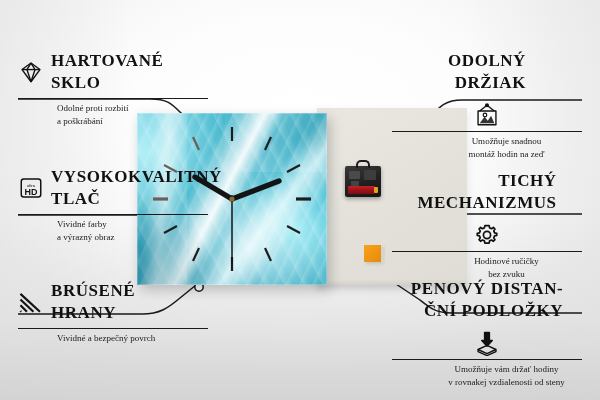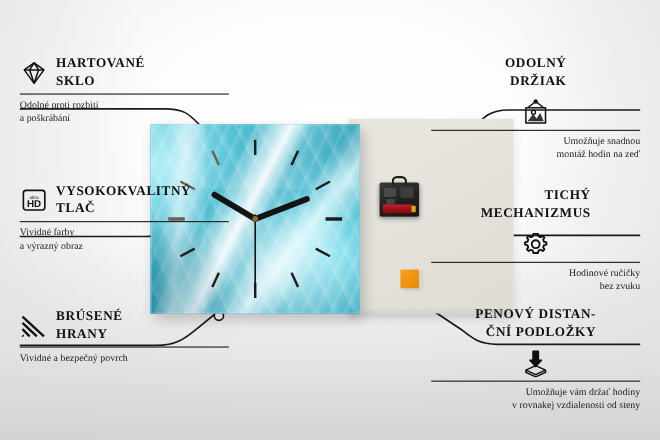--- a/index.html
+++ b/index.html
@@ -163,37 +163,38 @@
   
   .feature { position: absolute; width: 190px; }
   .feature .head {
     display: flex; align-items: center; gap: 7px;
   }
   .feature.left .head { justify-content: flex-start; }
   .feature.right .head { justify-content: flex-end; flex-direction: column; }
   .feature .title {
     font-family: "Liberation Serif", serif;
     font-weight: bold;
-    font-size: 12px;
+    font-size: 17px;
     letter-spacing: .55px;
     line-height: 1.32;
     color: #111;
     text-transform: uppercase;
   }
   .feature.right .title { text-align: right; }
   .feature .rule {
     height: 1px; background: #1a1a1a; margin: 3px 0 3px; width: 100%;
   }
   .feature .desc {
     font-family: "Liberation Serif", serif;
     font-size: 9px;
     line-height: 1.42;
     color: #1b1b1b;
-  }
-  .feature.right .desc { text-align: right; }
+    margin-left: 39px;
+  }
+  .feature.right .desc { text-align: center; }
   .icon { flex: 0 0 auto; width: 26px; height: 26px; display:block; }
 
   
   #f-glass   { left: 18px;  top: 50px;  }
   #f-print   { left: 18px;  top: 166px; }
   #f-edges   { left: 18px;  top: 280px; }
   #f-holder  { left: 392px; top: 50px;  }
   #f-mech    { left: 392px; top: 170px; }
   #f-foam    { left: 392px; top: 278px; }
 </style>

